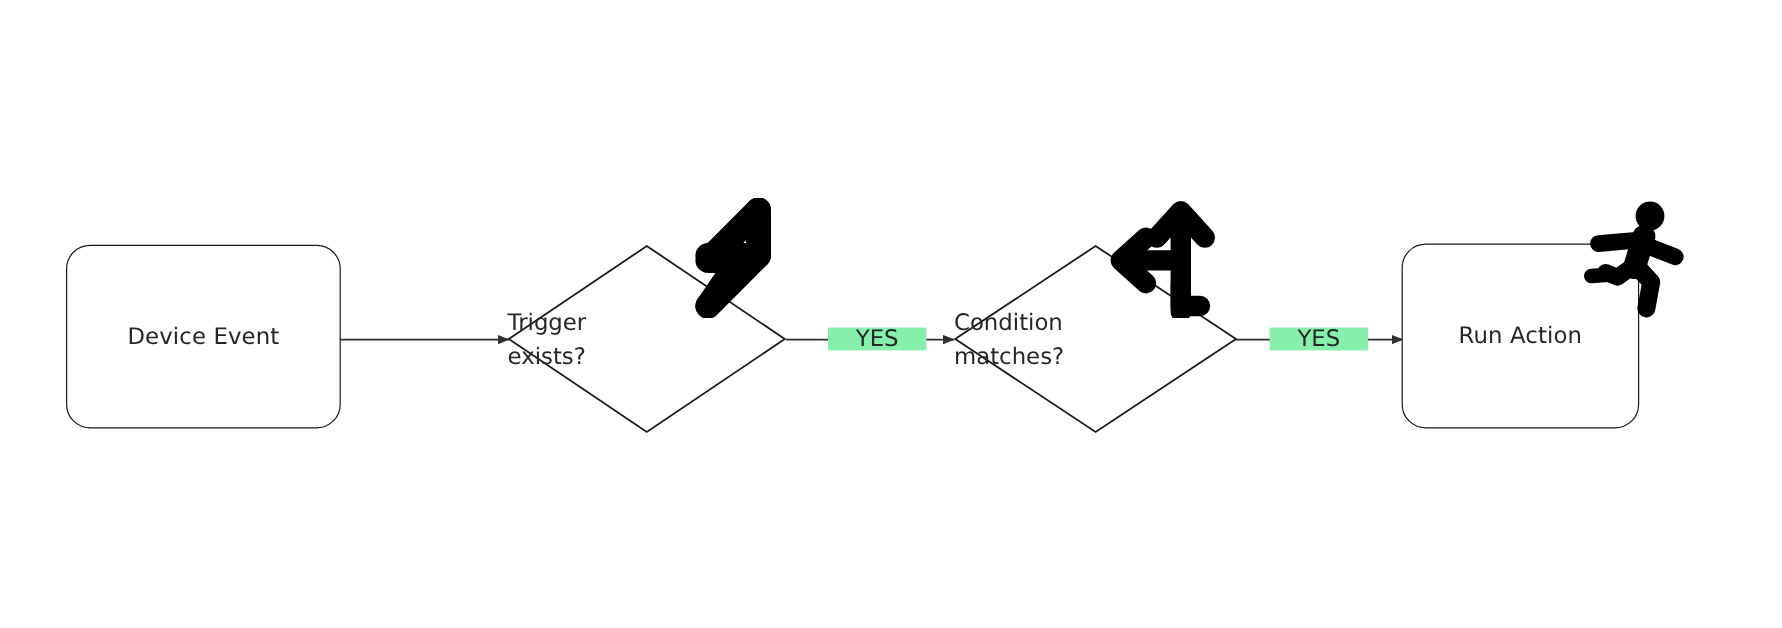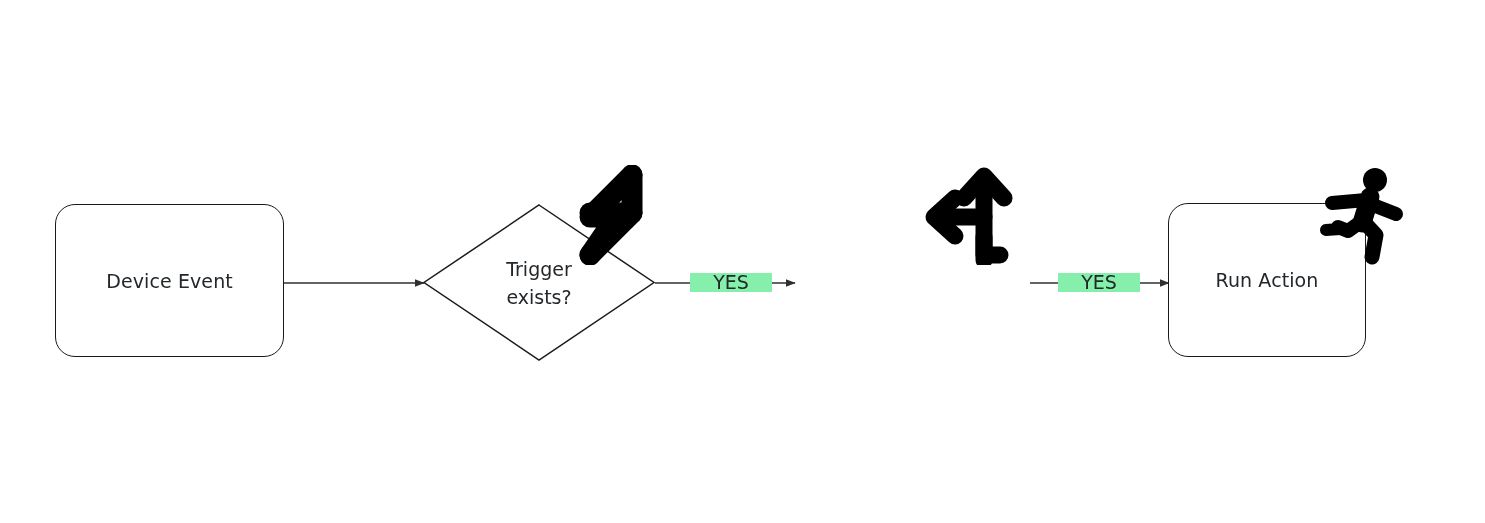--- a/index.html
+++ b/index.html
@@ -52,21 +52,20 @@
     left: 0;
     top: 0;
     overflow: visible;
   }
   .diamond-label {
     position: absolute;
     left: 0;
     right: 0;
     top: 50%;
     transform: translateY(-50%);
-    text-align: center;
     font-size: 19px;
     line-height: 28px;
     color: #23272a;
     white-space: pre-line;
     pointer-events: none;
   }
   
   .edge {
     position: absolute;
     left: 0;
@@ -124,20 +123,27 @@
   </div>
 
   <div class="deco-icon" style="left:570px; top:165px; width:82px; height:100px;">
     <svg width="82" height="100" viewBox="0 0 82 100" xmlns="http://www.w3.org/2000/svg">
       <path d="M62 10 L20 52 L46 52 L20 90" fill="none" stroke="#000000" stroke-width="21" stroke-linecap="round" stroke-linejoin="round"></path>
       <path d="M62 10 L62 48 L20 48" fill="none" stroke="#000000" stroke-width="21" stroke-linecap="round" stroke-linejoin="round"></path>
       <path d="M62 48 L20 90" fill="none" stroke="#000000" stroke-width="21" stroke-linecap="round" stroke-linejoin="round"></path>
     </svg>
   </div>
 
+  <div class="diamond-wrap" style="left:795px; top:204px; width:236px; height:157px;">
+    <svg width="236" height="157" viewBox="0 0 236 157" xmlns="http://www.w3.org/2000/svg">
+      <polygon points="118,1 235,78.5 118,156 1,78.5" fill="#ffffff" stroke="#1a1a1a" stroke-width="1.5"></polygon>
+    </svg>
+    <div class="diamond-label">Condition
+matches?</div>
+  </div>
 
   <div class="deco-icon" style="left:918px; top:165px; width:95px; height:100px;">
     <svg width="95" height="100" viewBox="0 0 95 100" xmlns="http://www.w3.org/2000/svg">
 
       <path d="M66 95 L66 14" fill="none" stroke="#000000" stroke-width="17" stroke-linecap="round"></path>
 
       <path d="M46 33 L66 11 L86 33" fill="none" stroke="#000000" stroke-width="17" stroke-linecap="round" stroke-linejoin="round"></path>
 
       <path d="M66 52 L20 52" fill="none" stroke="#000000" stroke-width="17" stroke-linecap="round"></path>
 

